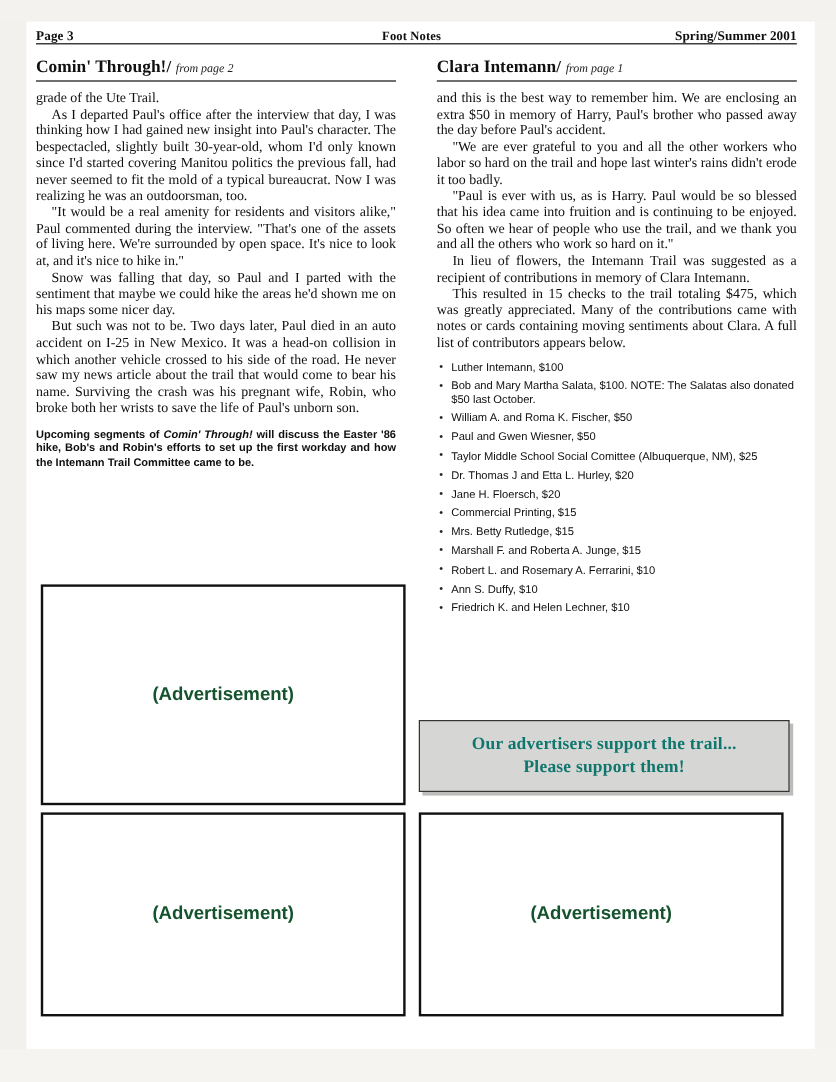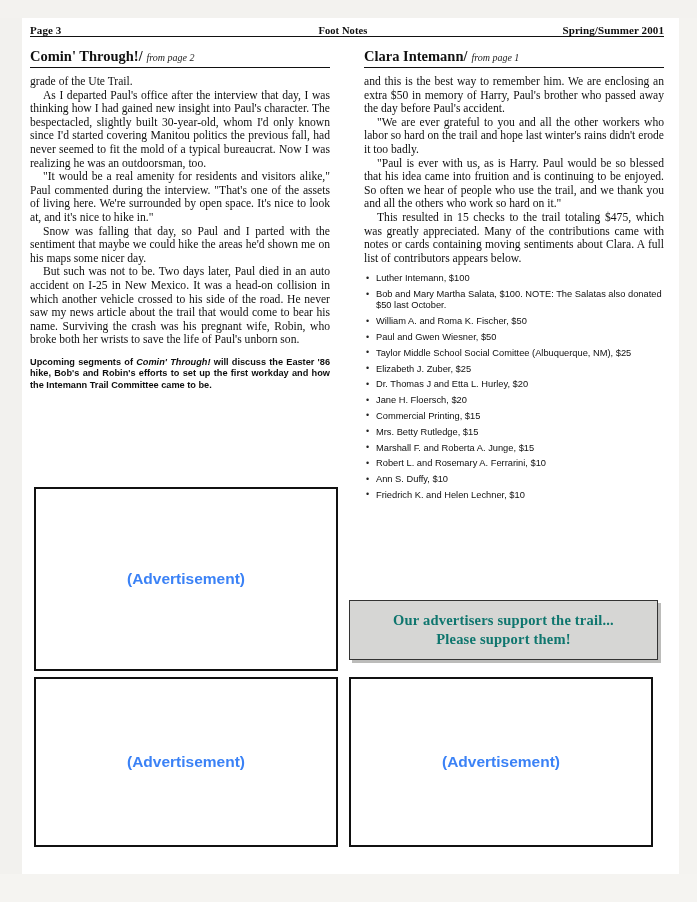--- a/index.html
+++ b/index.html
@@ -143,21 +143,21 @@
     background: #ffffff;
     border: 2.5px solid #111;
     display: flex;
     align-items: center;
     justify-content: center;
   }
   .adbox .adlabel {
     font-family: "Liberation Sans", sans-serif;
     font-weight: 700;
     font-size: 15.5px;
-    color: #3b82f6;
+    color: #14532d;
   }
   #ad-left-top   { left: 34px;  top: 487px; width: 300px; height: 180px; }
   #ad-left-bottom{ left: 34px;  top: 677px; width: 300px; height: 166px; }
   #ad-right-bottom{ left: 349px; top: 677px; width: 300px; height: 166px; }
 
   
   .banner {
     position: absolute;
     left: 349px;
     top: 600px;
@@ -220,29 +220,29 @@
 
       <div class="col col-right">
         <div class="head-rule">
           <span class="headline">Clara Intemann</span><span class="slash">/</span>
           <span class="contfrom">from page 1</span>
         </div>
 
         <p class="body noindent">and this is the best way to remember him. We are enclosing an extra $50 in memory of Harry, Paul's brother who passed away the day before Paul's accident.</p>
         <p class="body">"We are ever grateful to you and all the other workers who labor so hard on the trail and hope last winter's rains didn't erode it too badly.</p>
         <p class="body">"Paul is ever with us, as is Harry. Paul would be so blessed that his idea came into fruition and is continuing to be enjoyed. So often we hear of people who use the trail, and we thank you and all the others who work so hard on it."</p>
+        <p class="body">In lieu of flowers, the Intemann Trail was suggested as a recipient of contributions in memory of Clara Intemann.</p>
         <p class="body">This resulted in 15 checks to the trail totaling $475, which was greatly appreciated. Many of the contributions came with notes or cards containing moving sentiments about Clara. A full list of contributors appears below.</p>
 
         <ul class="donors">
           <li>Luther Intemann, $100</li>
           <li>Bob and Mary Martha Salata, $100. NOTE: The Salatas also donated $50 last October.</li>
           <li>William A. and Roma K. Fischer, $50</li>
           <li>Paul and Gwen Wiesner, $50</li>
           <li>Taylor Middle School Social Comittee (Albuquerque, NM), $25</li>
-          <li>Elizabeth J. Zuber, $25</li>
           <li>Dr. Thomas J and Etta L. Hurley, $20</li>
           <li>Jane H. Floersch, $20</li>
           <li>Commercial Printing, $15</li>
           <li>Mrs. Betty Rutledge, $15</li>
           <li>Marshall F. and Roberta A. Junge, $15</li>
           <li>Robert L. and Rosemary A. Ferrarini, $10</li>
           <li>Ann S. Duffy, $10</li>
           <li>Friedrich K. and Helen Lechner, $10</li>
         </ul>
       </div>

